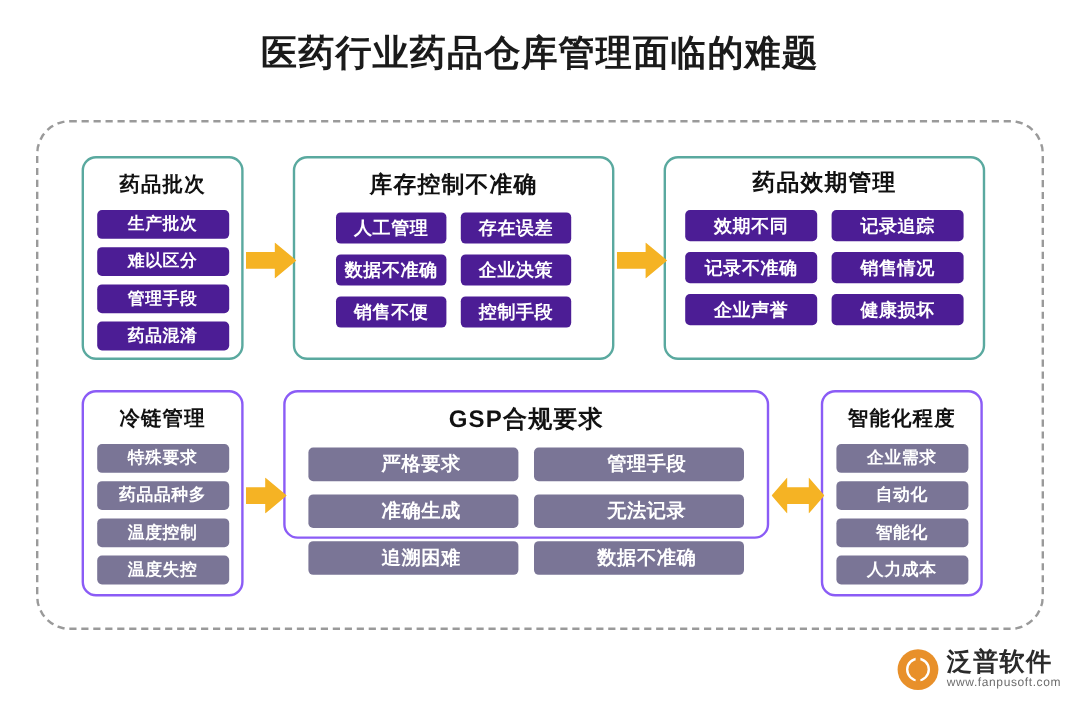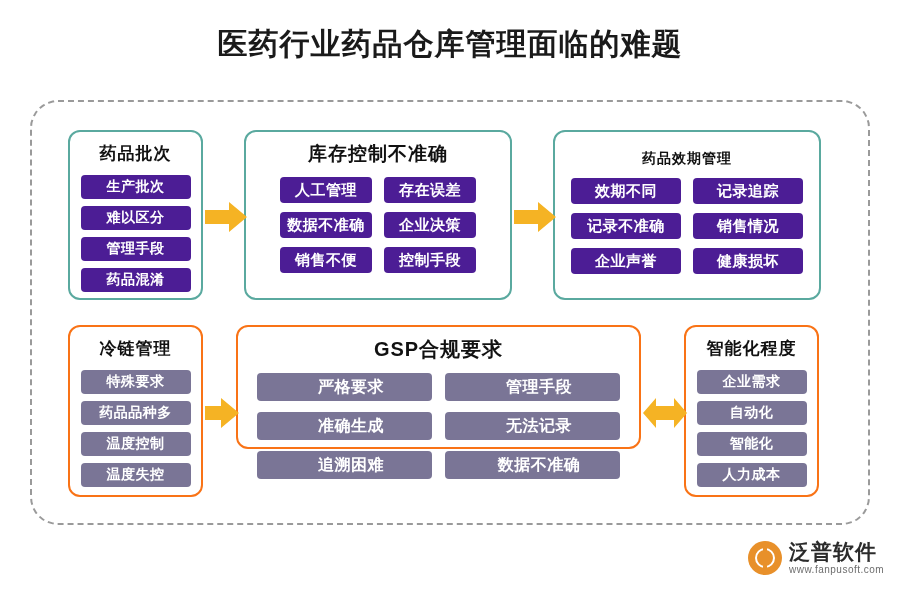--- a/index.html
+++ b/index.html
@@ -41,21 +41,21 @@
   .group {
     position: absolute;
     box-sizing: border-box;
     border-radius: 12px;
     background: #ffffff;
   }
   .group.teal {
     border: 2px solid #5aa99f;
   }
   .group.purple {
-    border: 2px solid #f97316;
+    border: 2px solid #8b5cf6;
   }
   .group-title {
     text-align: center;
     font-weight: bold;
     color: #111111;
     letter-spacing: 1px;
   }
   .chips {
     display: flex;
     flex-wrap: wrap;
@@ -122,22 +122,22 @@
     text-align: center;
   }
 
   #grp-expiry {
     left: 553px;
     top: 130px;
     width: 268px;
     height: 170px;
   }
   #grp-expiry .group-title {
-    font-size: 14px;
-    margin-top: 18px;
+    font-size: 19px;
+    margin-top: 7px;
   }
   #grp-expiry .chips {
     margin-top: 10px;
     gap: 9px 12px;
   }
   #grp-expiry .chip {
     width: 110px;
     height: 26px;
     font-size: 15px;
   }

